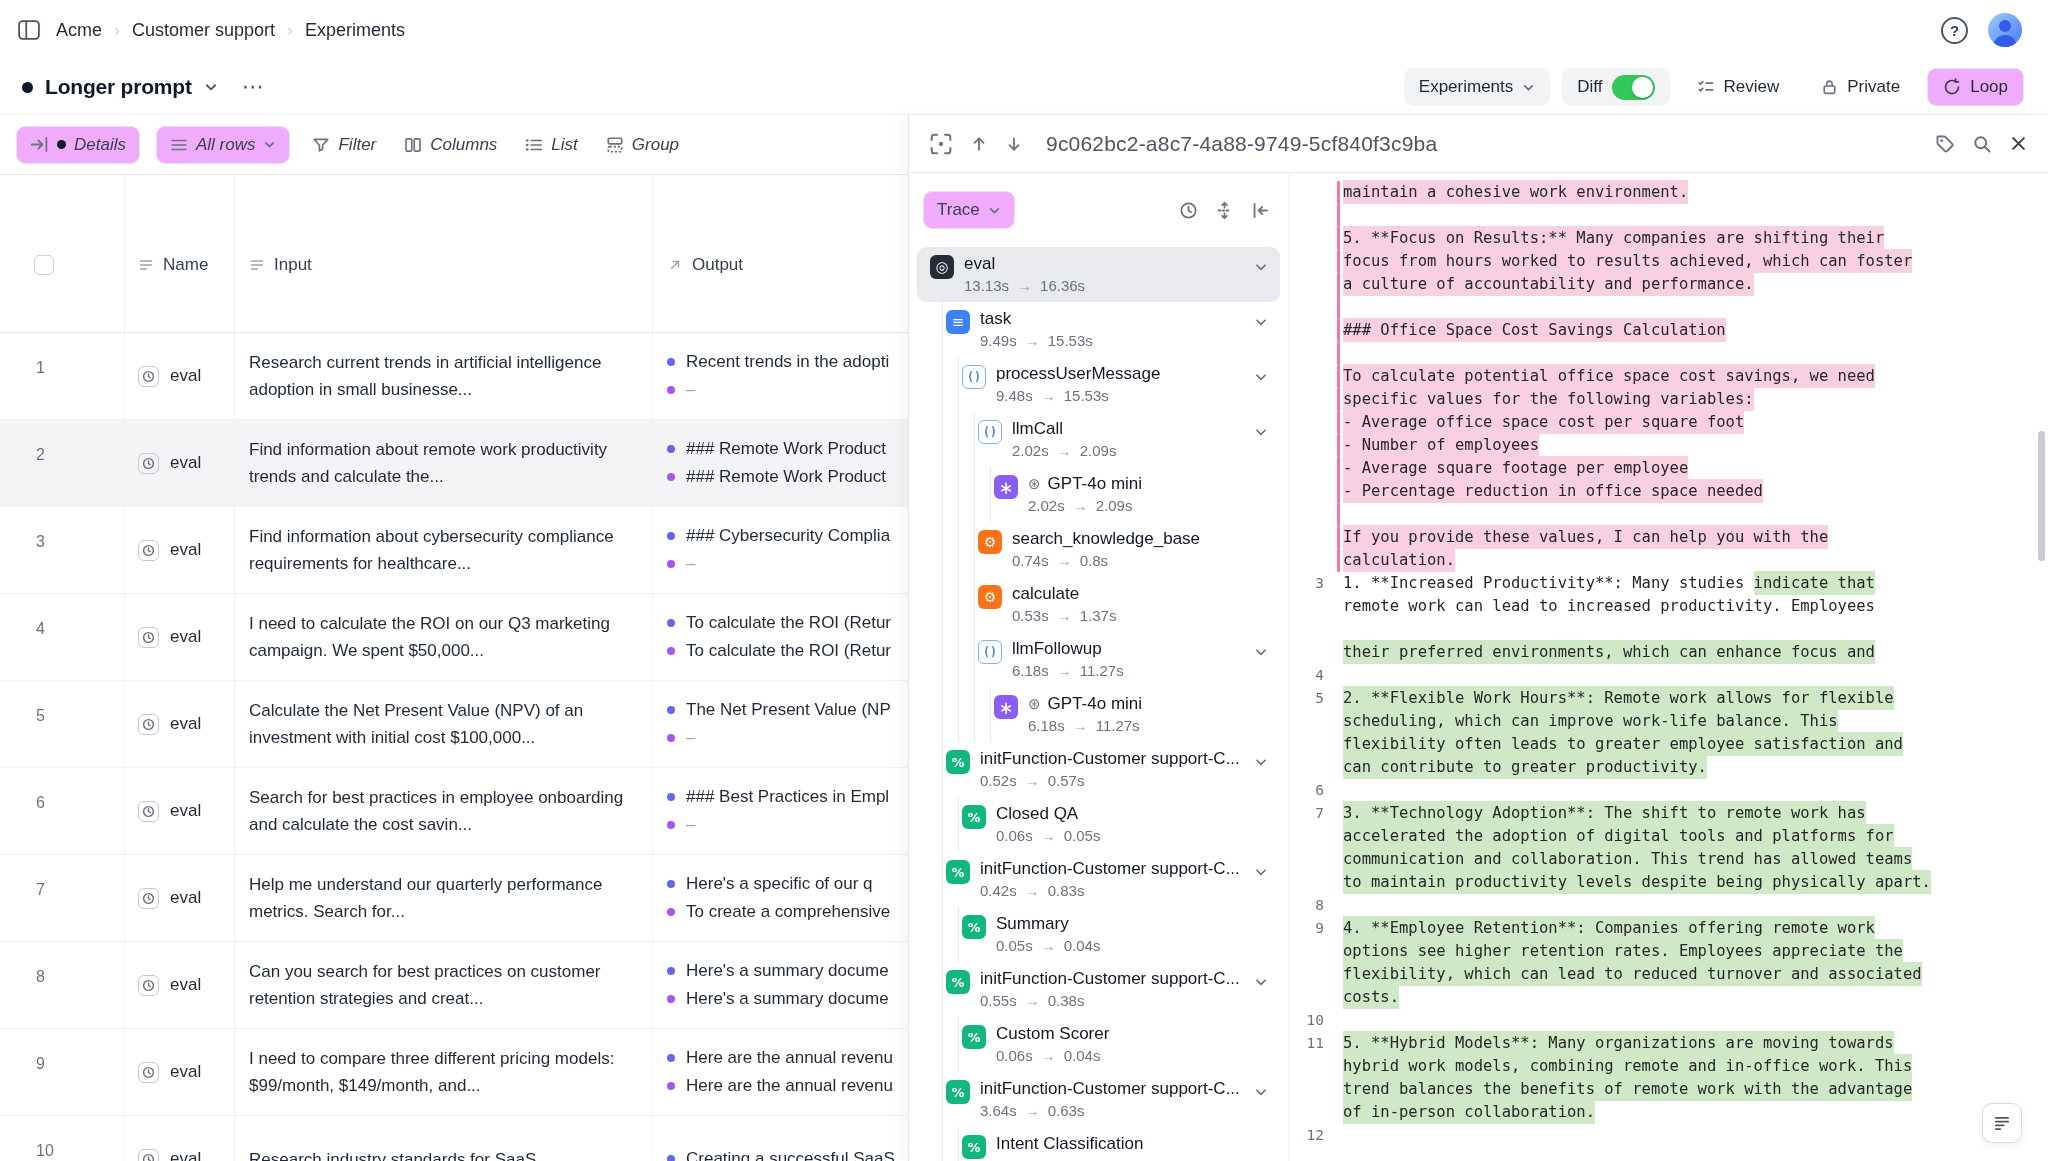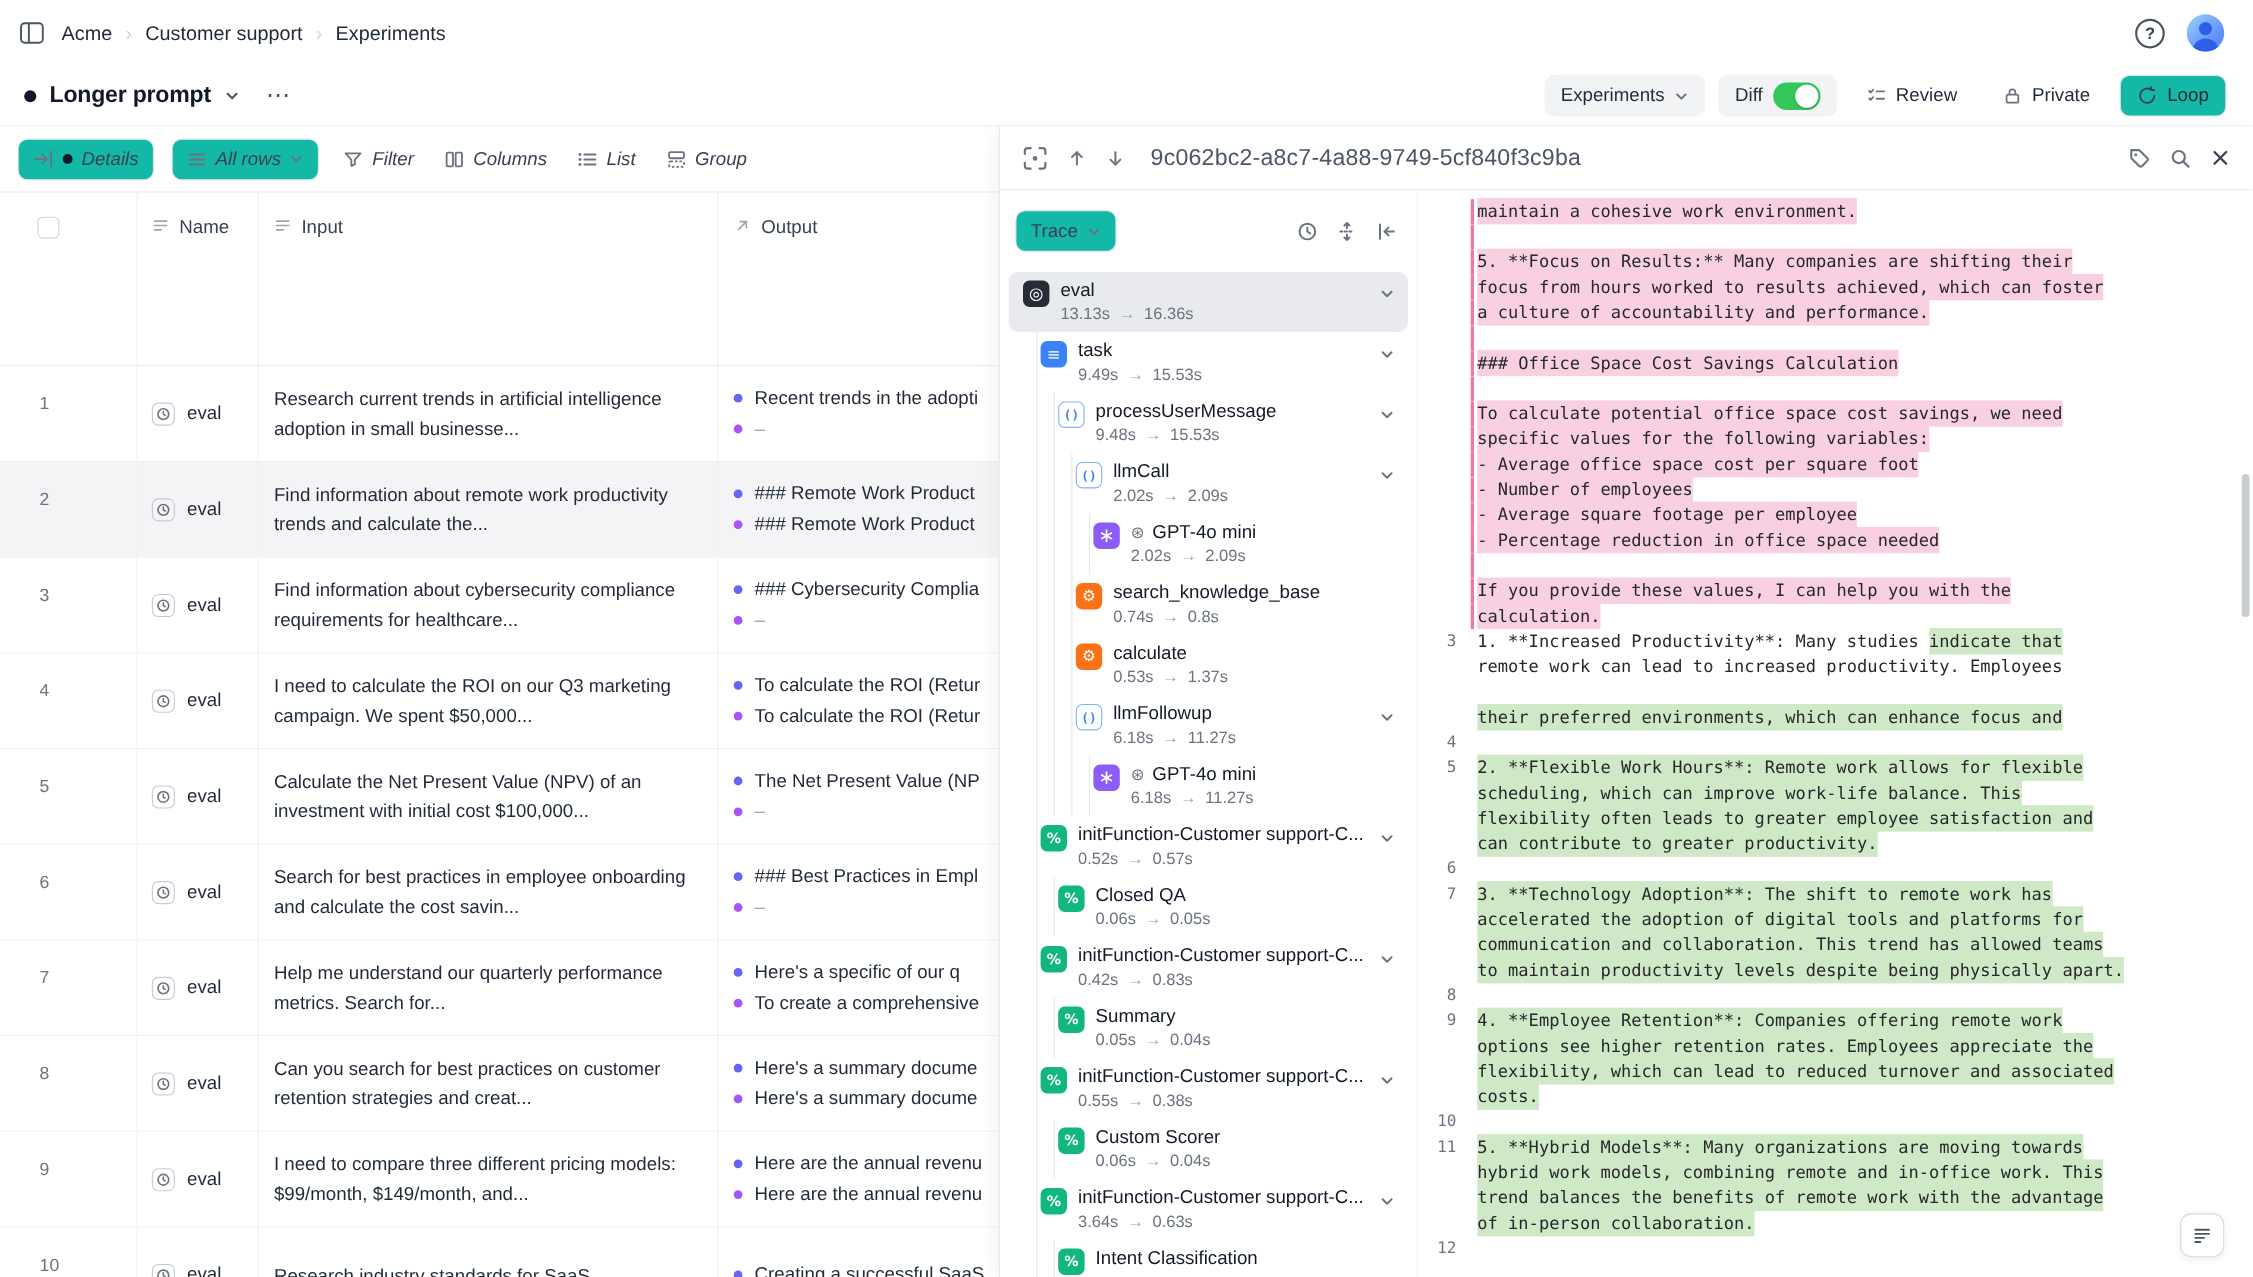--- a/index.html
+++ b/index.html
@@ -21,37 +21,37 @@
 
   
   .titlebar { height:55px; flex:none; display:flex; align-items:center; justify-content:space-between; padding:0 24px 0 22px; border-bottom:1px solid #eceef1; }
   .t-left { display:flex; align-items:center; gap:12px; }
   .expdot { width:11px; height:11px; border-radius:50%; background:#111827; }
   .exptitle { font-size:21px; font-weight:700; letter-spacing:-0.2px; }
   .morebtn { font-size:22px; color:#4b5563; margin-left:12px; }
   .t-right { display:flex; align-items:center; gap:12px; }
   .btn { display:inline-flex; align-items:center; gap:9px; font-size:17px; color:#1f2937; border-radius:9px; height:38px; padding:0 15px; white-space:nowrap; }
   .btn.gray { background:#f1f3f5; }
-  .btn.outline { border:1px solid #e2e5e9; background:#14b8a6; }
+  .btn.outline { border:1px solid #e2e5e9; background:#f0abfc; }
   .btn .icn { color:#6b7280; display:flex; }
   .toggle { width:43px; height:25px; border-radius:13px; background:#34c759; position:relative; display:inline-block; }
   .toggle .knob { position:absolute; top:2px; right:2px; width:21px; height:21px; border-radius:50%; background:#fff; box-shadow:0 1px 2px rgba(0,0,0,.25); }
 
   
   .content { flex:1; display:flex; min-height:0; }
   .left { width:908px; flex:none; display:flex; flex-direction:column; overflow:hidden; }
 
   .toolbar { height:60px; flex:none; display:flex; align-items:center; gap:16px; padding:0 16px; border-bottom:1px solid #e7e9ec;font-style:italic; }
   .btn.sm { height:38px; font-size:17px; gap:8px; padding:0 13px; color:#374151; }
   .btn.plain.sm { padding:0 6px; }
   .dot-sm { width:9px; height:9px; border-radius:50%; background:#111827; }
 
   
   .thead { height:158px; flex:none; display:flex; border-bottom:1px solid #e7e9ec; }
-  .hc { padding-top:22px; display:flex; align-items:flex-start; gap:9px; font-size:17px; color:#374151; }
+  .hc { padding-top:22px; display:flex; align-items:center; gap:9px; font-size:17px; color:#374151; }
   .hnum { width:125px; border-right:1px solid #eef0f2; padding-left:34px; }
   .hname { width:110px; border-right:1px solid #eef0f2; padding-left:13px; }
   .hinput { width:418px; border-right:1px solid #eef0f2; padding-left:14px; }
   .houtput { flex:1; padding-left:14px; }
   .checkbox { width:20px; height:20px; border:1.5px solid #cfd3d9; border-radius:5px; background:#fff; display:inline-block; }
 
   #tbody { flex:1; overflow:hidden; }
   .trow { height:87px; display:flex; border-bottom:1px solid #f0f1f3; background:#fff; }
   .trow.sel { background:#f4f4f6; }
   .c { display:flex; align-items:center; }

